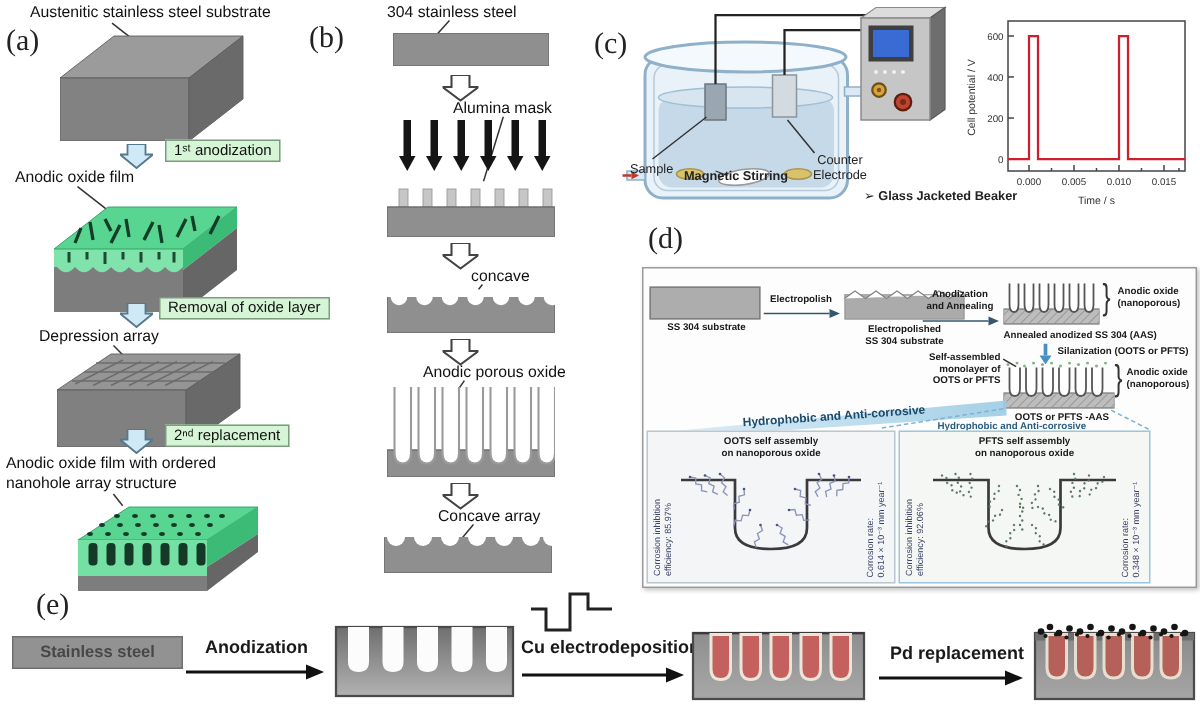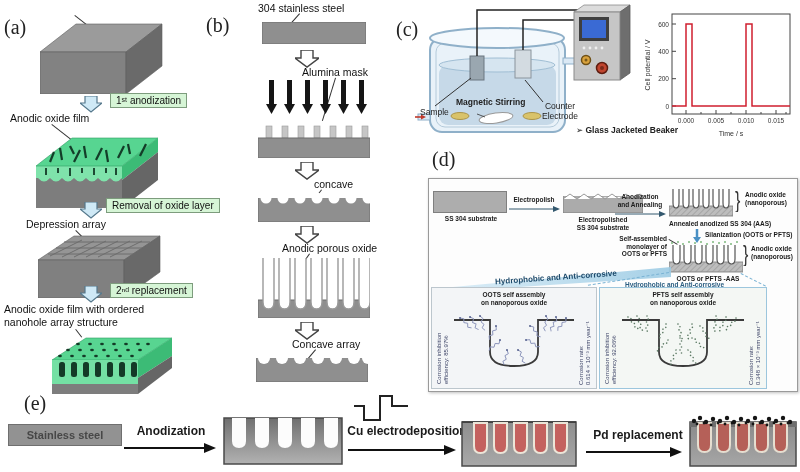--- a/index.html
+++ b/index.html
@@ -30,20 +30,21 @@
   .ebar{position:absolute;background:#929292;border:1px solid #6f6f6f;
         font-size:11px;font-weight:bold;color:#474747;display:flex;align-items:center;justify-content:center;}
   .brace{position:absolute;font-size:16px;color:#333;transform:scaleY(1.5);}
 </style>
 </head>
 <body>
 
 <div id="fig">
 
   <div class="tag" style="left:4px;top:16px;">(a)</div>
+  <div class="cap" style="left:20px;top:2px;">Austenitic stainless steel substrate</div>
   <div class="pline" style="left:75px;top:15px;width:26px;transform:rotate(38deg);"></div>
 
   <svg class="svgbox" style="left:40px;top:22px;" width="130" height="72">
     <polygon points="0,30 36,2 122,2 86,30" fill="#9b9b9b" stroke="#5e5e5e" stroke-width="0.6"></polygon>
     <rect x="0" y="30" width="86" height="42" fill="#828282" stroke="#5e5e5e" stroke-width="0.6"></rect>
     <polygon points="86,30 122,2 122,44 86,72" fill="#6a6a6a" stroke="#5e5e5e" stroke-width="0.6"></polygon>
   </svg>
 
   <svg class="svgbox" style="left:80px;top:96px;" width="22" height="17">
     <polygon points="5,0 17,0 17,7 22,7 11,16 0,7 5,7" fill="#cfe9f6" stroke="#55788c" stroke-width="1.2"></polygon>
@@ -304,21 +305,21 @@
     <circle cx="32" cy="66" r="5.5" fill="#c0452f" stroke="#5e1d10" stroke-width="1.5"></circle>
     <circle cx="32" cy="66" r="2" fill="#7a2a1a"></circle>
   </svg>
 
 
   <div class="ccap" style="left:420px;top:108px;font-weight:normal;">Sample</div>
   <div class="ccap c" style="left:532px;top:102px;width:56px;font-weight:normal;">
     <div>Counter</div>
     <div>Electrode</div>
   </div>
-  <div class="ccap" style="left:456px;top:98px;text-align:right;">Magnetic Stirring</div>
+  <div class="ccap" style="left:456px;top:113px;text-align:right;">Magnetic Stirring</div>
   <div class="ccap" style="left:576px;top:126px;">
     <span>➢</span>
     <span>Glass Jacketed Beaker</span>
   </div>
 
   <svg class="svgbox" style="left:640px;top:2px;" width="158" height="144">
     <rect x="32" y="12" width="118" height="100" fill="#ffffff" stroke="#444" stroke-width="1"></rect>
     <g stroke="#444" stroke-width="1">
       <line x1="32" y1="104" x2="36" y2="104"></line>
         <line x1="32" y1="76.7" x2="36" y2="76.7"></line>

